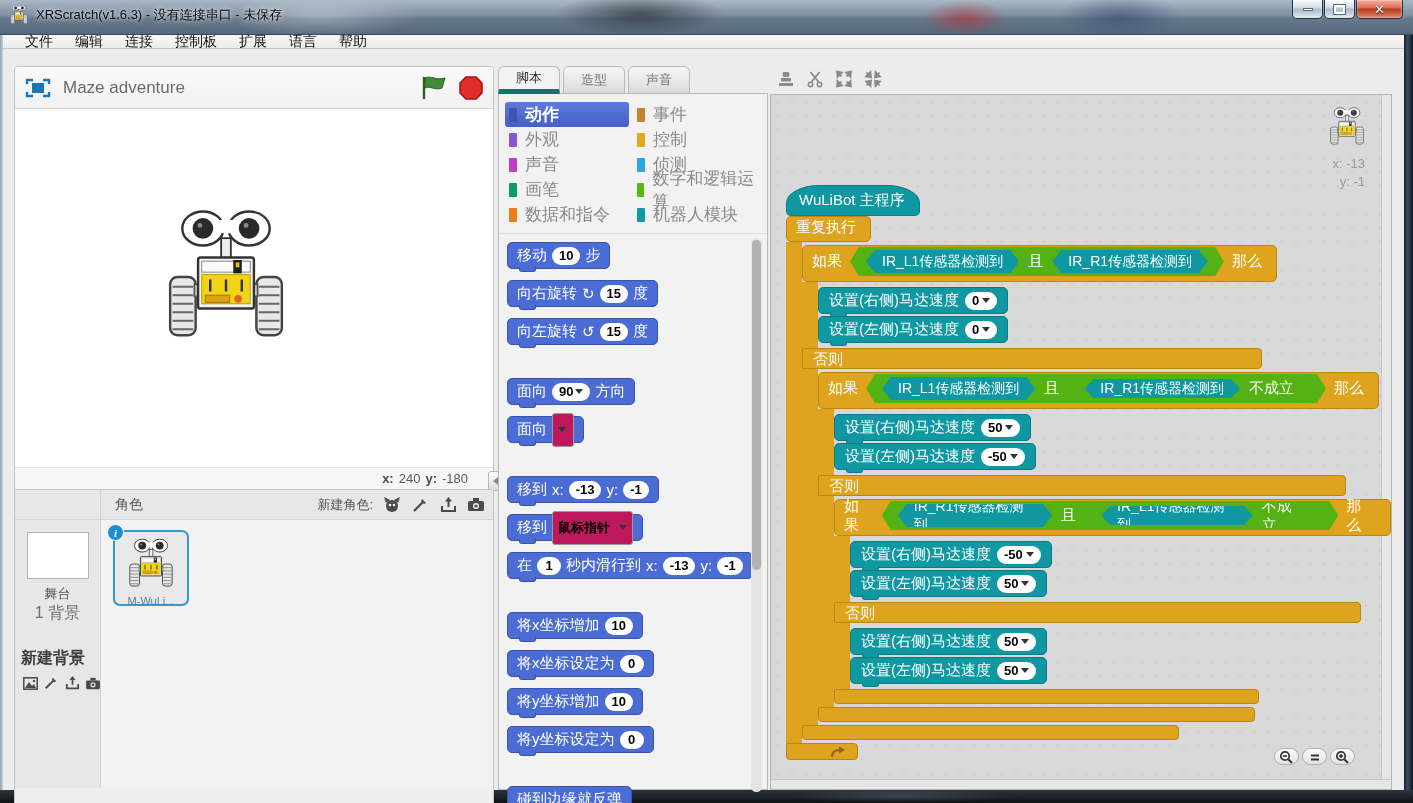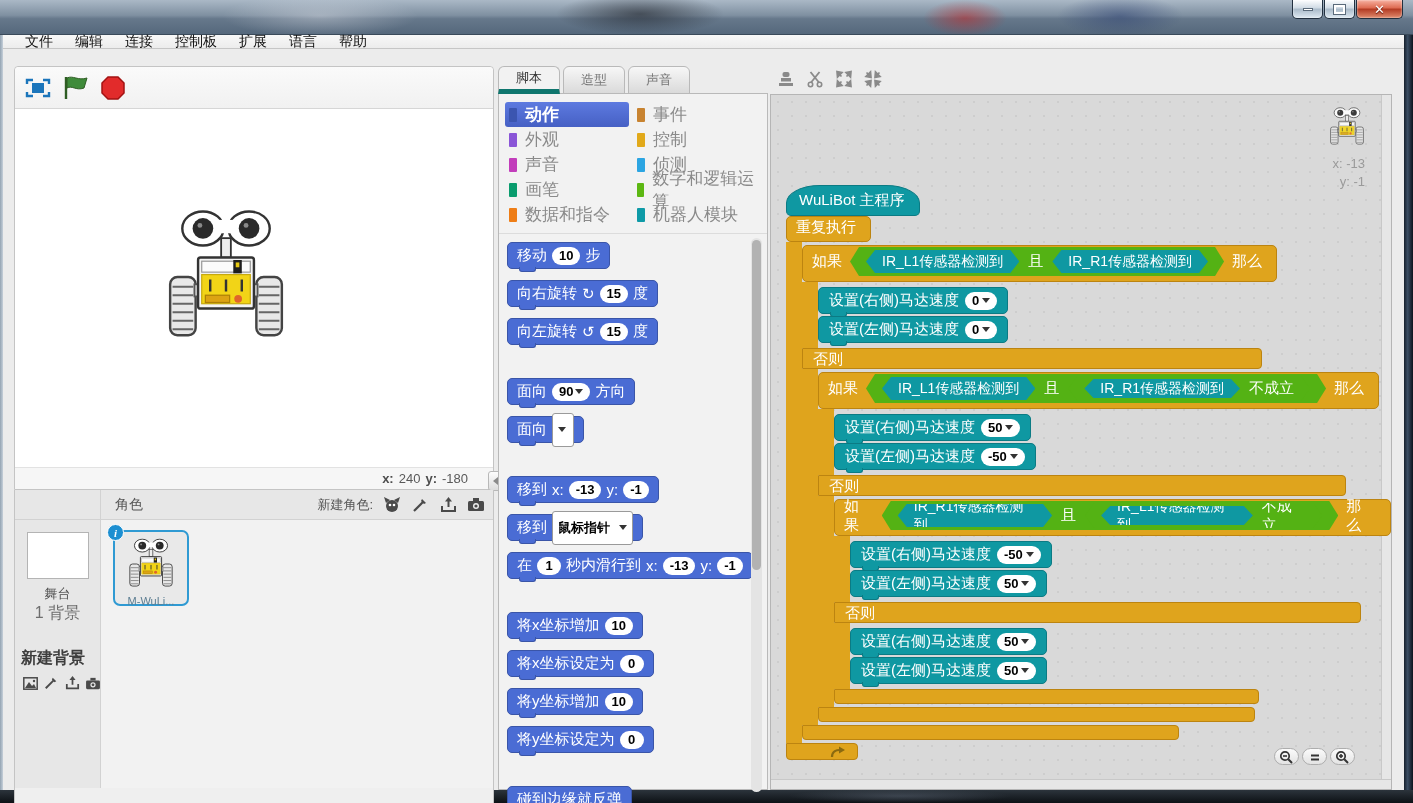--- a/index.html
+++ b/index.html
@@ -151,21 +151,21 @@
   .pblock::after { content:""; position:absolute; left:11px; bottom:-4px; width:15px; height:4px;
     background:#4a6cd4; border:1px solid #3a55a8; border-top:none; border-radius:0 0 3px 3px; }
   .gap-lg { margin-bottom:33px; }
   .oval {
     background:#fff; color:#000; border-radius:11px; min-width:24px; height:18px;
     display:inline-flex; align-items:center; justify-content:center; gap:2px;
     font-size:13px; font-weight:bold; padding:0 7px;
   }
   .tri-dn { width:0; height:0; border-left:4px solid transparent; border-right:4px solid transparent; border-top:5px solid #333; }
   .sq-dd {
-    background:#ffffff; border:1px solid #9a9a9a; border-radius:3px; height:34px; min-width:22px;
+    background:#be185d; border:1px solid #9a9a9a; border-radius:3px; height:34px; min-width:22px;
     display:inline-flex; align-items:center; gap:9px; padding:0 5px; color:#000; font-size:13px; font-weight:bold;
   }
   .rot-glyph { font-size:15px; line-height:1; }
 
   
   .script-toolbar { position:absolute; left:776px; top:68px; display:flex; gap:9px; }
   .tool-icon { width:20px; height:22px; display:flex; align-items:center; justify-content:center; }
 
   .script-canvas {
     position:absolute; left:770px; top:94px; width:622px; height:696px;
@@ -266,20 +266,26 @@
         <line x1="50" y1="58" x2="50" y2="68" stroke="#333" stroke-width="2"></line>
         <line x1="63" y1="58" x2="63" y2="68" stroke="#333" stroke-width="2"></line>
         <rect x="33" y="71" width="20" height="6" fill="#dca313" stroke="#ad7f06" stroke-width="1"></rect>
         <circle cx="60" cy="74" r="3.2" fill="#e0642b"></circle>
       </g>
     </symbol>
   </defs>
 </svg>
 
 <div class="titlebar">
+  <div class="title-left">
+    <svg class="title-icon" viewBox="0 0 100 112">
+        <use href="#robot"></use>
+      </svg>
+    <span class="title-text">XRScratch(v1.6.3) - 没有连接串口 - 未保存</span>
+  </div>
   <div class="win-btns">
     <div class="win-btn">
         <span class="glyph-min"></span>
       </div>
     <div class="win-btn">
         <span class="glyph-max"></span>
       </div>
     <div class="win-btn close">
         <span class="glyph-close">✕</span>
       </div>
@@ -304,20 +310,21 @@
   <div class="stage-header">
     <svg width="26" height="20" viewBox="0 0 26 20">
       <g fill="none" stroke="#1b75bb" stroke-width="2.4">
         <path d="M2,6 V2 H8"></path>
           <path d="M18,2 H24 V6"></path>
           <path d="M24,14 V18 H18"></path>
           <path d="M8,18 H2 V14"></path>
       </g>
       <rect x="7" y="5" width="12" height="10" fill="#1b75bb"></rect>
     </svg>
+    <span class="stage-title">Maze adventure</span>
     <svg width="26" height="24" viewBox="0 0 26 24">
       <line x1="3" y1="1" x2="3" y2="23" stroke="#2e5d23" stroke-width="2.4"></line>
       <path d="M4,2 C10,-1 15,5 24,2 L21,12 C13,15 9,9 4,12 Z" fill="#3f8b3a" stroke="#2e5d23" stroke-width="1"></path>
     </svg>
     <svg width="24" height="24" viewBox="0 0 24 24">
       <polygon points="7,1 17,1 23,7 23,17 17,23 7,23 1,17 1,7" fill="#e22b2b" stroke="#a31313" stroke-width="1.5"></polygon>
     </svg>
   </div>
   <div class="stage-area">
     <svg class="stage-robot" viewBox="0 0 100 112">

